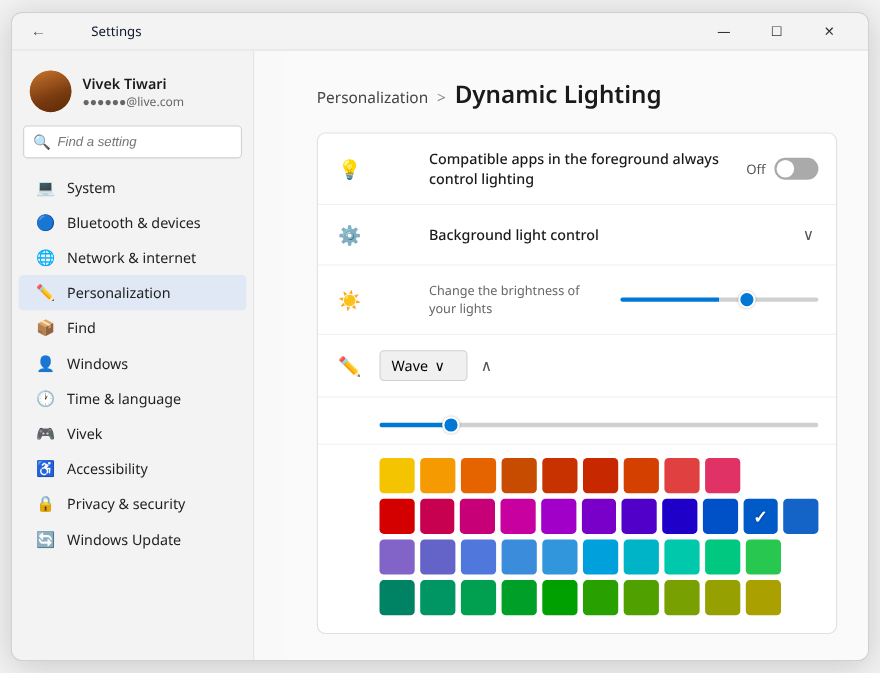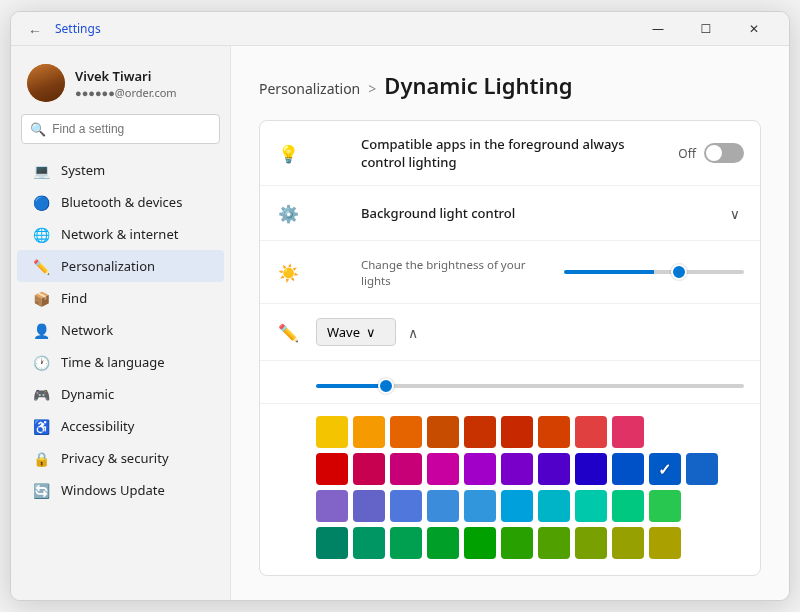--- a/index.html
+++ b/index.html
@@ -42,37 +42,39 @@
     .back-btn {
       width: 24px; height: 24px;
       display: flex; align-items: center; justify-content: center;
       cursor: pointer;
       border-radius: 4px;
       color: #555;
       font-size: 14px;
     }
     .titlebar-title {
       font-size: 12px;
-      color: #1d4ed8;
+      color: #0f172a;
+      margin-left: 28px;
     }
     .titlebar-controls {
       display: flex; gap: 2px;
     }
     .titlebar-btn {
       width: 46px; height: 34px;
       display: flex; align-items: center; justify-content: center;
       cursor: pointer;
       font-size: 12px;
       color: #333;
       border-radius: 4px;
     }
     .content {
       display: flex;
       flex: 1;
       overflow: hidden;
+      gap: 29px;
     }
     .sidebar {
       width: 220px;
       background: #f3f3f3;
       display: flex;
       flex-direction: column;
       padding: 10px 0;
       flex-shrink: 0;
       overflow-y: auto;
       border-right: 1px solid #e5e5e5;
@@ -108,20 +110,21 @@
       border: 1px solid #d0d0d0;
       border-radius: 4px;
       padding: 5px 8px;
       gap: 6px;
     }
     .search-box input {
       border: none; outline: none;
       font-size: 12px; color: #a16207;
       background: transparent;
       flex: 1;
+      font-style: italic;
     }
     .search-icon { color: #666; font-size: 13px; }
     .nav-item {
       display: flex;
       align-items: center;
       gap: 10px;
       padding: 7px 16px;
       cursor: pointer;
       font-size: 13px;
       color: #222;
@@ -306,21 +309,21 @@
 
   <div class="content">
 
     <div class="sidebar">
       <div class="user-section">
         <div class="avatar">
           <div class="avatar-inner"></div>
         </div>
         <div class="user-info">
           <span class="user-name">Vivek Tiwari</span>
-          <span class="user-email">●●●●●●@order.com</span>
+          <span class="user-email">●●●●●●@live.com</span>
         </div>
       </div>
       <div class="search-box">
         <span class="search-icon">🔍</span>
         <input type="text" placeholder="Find a setting" style="">
       </div>
 
       <div id="nav-items">
           <div class="nav-item">
     <span class="nav-icon">💻</span>
@@ -337,29 +340,29 @@
           <div class="nav-item active">
     <span class="nav-icon">✏️</span>
     <span>Personalization</span>
   </div>
           <div class="nav-item">
     <span class="nav-icon">📦</span>
     <span>Find</span>
   </div>
           <div class="nav-item">
     <span class="nav-icon">👤</span>
-    <span>Network</span>
+    <span>Windows</span>
   </div>
           <div class="nav-item">
     <span class="nav-icon">🕐</span>
     <span>Time &amp; language</span>
   </div>
           <div class="nav-item">
     <span class="nav-icon">🎮</span>
-    <span>Dynamic</span>
+    <span>Vivek</span>
   </div>
           <div class="nav-item">
     <span class="nav-icon">♿</span>
     <span>Accessibility</span>
   </div>
           <div class="nav-item">
     <span class="nav-icon">🔒</span>
     <span>Privacy &amp; security</span>
   </div>
           <div class="nav-item">

